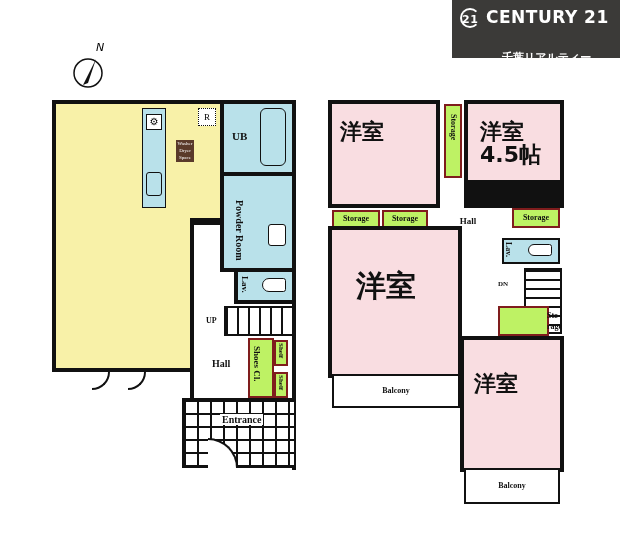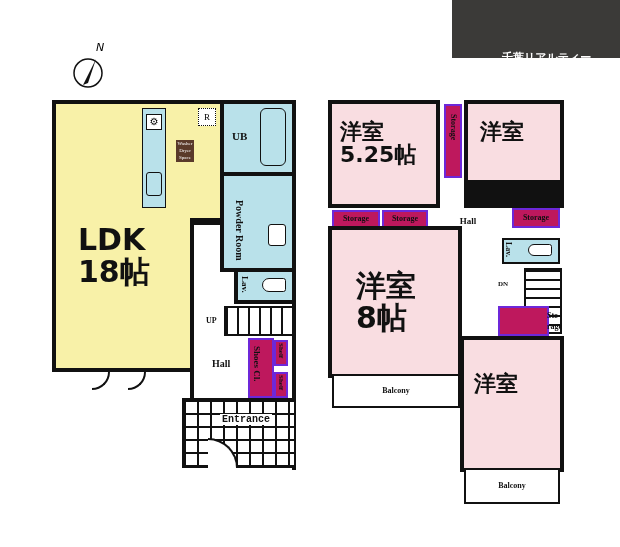--- a/index.html
+++ b/index.html
@@ -6,34 +6,35 @@
   body{width:620px;height:547px;position:relative;overflow:hidden;font-family:"Liberation Serif",serif;}
   .abs{position:absolute;box-sizing:border-box;}
   .logo{left:452px;top:0;width:168px;height:58px;background:#3b3a38;color:#fff;}
   .logo-main{position:absolute;left:8px;top:7px;font-family:"DejaVu Sans",sans-serif;font-weight:bold;font-size:17px;letter-spacing:0.5px;white-space:nowrap;}
   .logo-circ{display:inline-block;width:20px;height:20px;border:2px solid #fff;border-radius:50%;border-right-color:transparent;font-size:11px;line-height:20px;text-align:center;margin-right:6px;vertical-align:middle;box-sizing:border-box;}
   .logo-sub{position:absolute;left:50px;top:50px;font-family:"DejaVu Sans",sans-serif;font-weight:bold;font-size:11px;}
   .wall{background:#111;}
   .yellow{background:#f8f1a8;}
   .pink{background:#f9dde1;}
   .blue{background:#b9e1ea;}
-  .tan{background:#be185d;border:2px solid #6d28d9;}
+  .tan{background:#bef264;border:2px solid #7f1d1d;}
   .white{background:#fff;}
   .big{font-family:"DejaVu Sans",sans-serif;font-weight:bold;color:#111;line-height:1.05;}
   .lbl{font-family:"Liberation Serif",serif;font-weight:bold;color:#111;font-size:9px;white-space:nowrap;}
   .vert{writing-mode:vertical-rl;}
   .tile{background-image:linear-gradient(#111 2px,transparent 2px),linear-gradient(90deg,#111 2px,transparent 2px);background-size:13px 13px;background-color:#fff;}
   .stair{background-image:linear-gradient(90deg,#111 2px,transparent 2px);background-size:11px 100%;background-color:#fff;}
   .stair-h{background-image:linear-gradient(#111 2px,transparent 2px);background-size:100% 9px;background-color:#fff;}
   .door{border:2px solid #111;border-radius:0 100% 0 0;border-left:none;border-bottom:none;}
 </style>
 </head>
 <body>
 
 <div class="abs logo">
+  <div class="logo-main"><span class="logo-circ">21</span><span>CENTURY 21</span></div>
   <div class="logo-sub">千葉リアルティー</div>
 </div>
 
 <div class="abs" style="left:70px;top:45px;width:40px;height:46px;">
   <svg width="40" height="46">
     <circle cx="18" cy="28" r="14" fill="none" stroke="#111" stroke-width="1.5"></circle>
     <polygon points="26,14 13,40 18,38" fill="#111"></polygon>
   </svg>
   <span class="abs" style="left:26px;top:-4px;font-family:'DejaVu Sans',sans-serif;font-style:italic;font-size:11px;">N</span>
 </div>
@@ -45,24 +46,20 @@
 
   <div class="abs wall" style="left:138px;top:0;width:34px;height:125px;"></div>
   <div class="abs yellow" style="left:112px;top:4px;width:56px;height:114px;"></div>
 
   <div class="abs blue" style="left:90px;top:8px;width:24px;height:100px;border:1.5px solid #111;"></div>
   <div class="abs" style="left:94px;top:14px;width:16px;height:16px;border:1.5px solid #111;background:#fff;font-size:10px;text-align:center;line-height:14px;">⚙</div>
   <div class="abs" style="left:94px;top:72px;width:16px;height:24px;border:1.5px solid #111;border-radius:3px;"></div>
   <div class="abs white" style="left:146px;top:8px;width:18px;height:18px;border:1.5px dotted #111;text-align:center;font-size:9px;line-height:16px;">R</div>
   <div class="abs" style="left:124px;top:40px;width:18px;height:22px;background:#5a3a2a;color:#fff;font-size:5px;line-height:7px;text-align:center;overflow:hidden;">Washer Dryer Space</div>
 
-  <div class="abs big" style="left:26px;top:124px;font-size:30px;">
-    <div>LDK</div>
-    <div>18帖</div>
-  </div>
 
   <div class="abs door" style="left:40px;top:272px;width:18px;height:18px;transform:scaleY(-1);"></div>
   <div class="abs door" style="left:76px;top:272px;width:18px;height:18px;transform:scaleY(-1);"></div>
 
   <div class="abs wall" style="left:168px;top:0;width:76px;height:76px;"></div>
   <div class="abs blue" style="left:172px;top:4px;width:68px;height:68px;"></div>
   <div class="abs lbl" style="left:180px;top:30px;font-size:11px;">UB</div>
   <div class="abs" style="left:208px;top:8px;width:26px;height:58px;border:1.5px solid #111;border-radius:6px;"></div>
 
   <div class="abs wall" style="left:168px;top:72px;width:76px;height:100px;"></div>
@@ -80,58 +77,57 @@
   <div class="abs lbl" style="left:154px;top:216px;font-size:8px;">UP</div>
   <div class="abs lbl" style="left:160px;top:258px;font-size:10px;">Hall</div>
 
   <div class="abs tan" style="left:196px;top:238px;width:26px;height:60px;"></div>
   <div class="abs lbl vert" style="left:200px;top:246px;font-size:9px;">Shoes Cl.</div>
   <div class="abs tan lbl vert" style="left:222px;top:240px;width:14px;height:26px;font-size:7px;padding:1px;">Shelf</div>
   <div class="abs tan lbl vert" style="left:222px;top:272px;width:14px;height:26px;font-size:7px;padding:1px;">Shelf</div>
   <div class="abs wall" style="left:240px;top:200px;width:4px;height:170px;"></div>
 
   <div class="abs tile" style="left:130px;top:298px;width:114px;height:70px;border:2px solid #111;"></div>
-  <div class="abs lbl white" style="left:168px;top:314px;font-size:10px;padding:0 2px;font-family:Liberation Mono, monospace;">Entrance</div>
+  <div class="abs lbl white" style="left:168px;top:314px;font-size:10px;padding:0 2px;">Entrance</div>
   <div class="abs door white" style="left:156px;top:338px;width:30px;height:30px;"></div>
 </div>
 
 <div class="abs" style="left:328px;top:100px;width:236px;height:410px;">
 
   <div class="abs wall" style="left:0;top:0;width:112px;height:108px;"></div>
   <div class="abs pink" style="left:4px;top:4px;width:104px;height:100px;"></div>
   <div class="abs big" style="left:12px;top:20px;font-size:22px;">
     <div>洋室</div>
-    <div>5.25帖</div>
   </div>
   <div class="abs tan lbl vert" style="left:116px;top:4px;width:18px;height:74px;font-size:8px;padding:8px 2px;">Storage</div>
 
   <div class="abs wall" style="left:136px;top:0;width:100px;height:108px;"></div>
   <div class="abs pink" style="left:140px;top:4px;width:92px;height:76px;"></div>
   <div class="abs big" style="left:152px;top:20px;font-size:22px;">
     <div>洋室</div>
+    <div>4.5帖</div>
   </div>
 
   <div class="abs tan lbl" style="left:4px;top:110px;width:48px;height:18px;font-size:8px;text-align:center;line-height:14px;">Storage</div>
   <div class="abs tan lbl" style="left:54px;top:110px;width:46px;height:18px;font-size:8px;text-align:center;line-height:14px;">Storage</div>
   <div class="abs white lbl" style="left:118px;top:110px;width:44px;height:22px;font-size:9px;text-align:center;line-height:22px;">Hall</div>
   <div class="abs tan lbl" style="left:184px;top:108px;width:48px;height:20px;font-size:8px;text-align:center;line-height:16px;">Storage</div>
 
   <div class="abs blue" style="left:174px;top:138px;width:58px;height:26px;border:2px solid #111;"></div>
   <div class="abs lbl vert" style="left:176px;top:142px;font-size:8px;">Lav.</div>
   <div class="abs" style="left:200px;top:144px;width:24px;height:12px;border:1.5px solid #111;border-radius:7px 3px 3px 7px;background:#fff;"></div>
 
   <div class="abs lbl" style="left:170px;top:180px;font-size:7px;">DN</div>
   <div class="abs stair-h" style="left:196px;top:168px;width:38px;height:66px;border:2px solid #111;"></div>
   <div class="abs tan lbl" style="left:170px;top:206px;width:26px;height:30px;font-size:8px;text-align:center;line-height:11px;padding-top:2px;white-space:normal;padding-left:47px;">Sto rage</div>
 
   <div class="abs wall" style="left:0;top:126px;width:134px;height:152px;"></div>
   <div class="abs pink" style="left:4px;top:130px;width:126px;height:144px;"></div>
   <div class="abs big" style="left:28px;top:170px;font-size:30px;">
     <div>洋室</div>
-    <div>8帖</div>
   </div>
 
   <div class="abs white lbl" style="left:4px;top:276px;width:128px;height:32px;border:2px solid #111;border-top:none;text-align:center;line-height:30px;font-size:8px;">Balcony</div>
 
   <div class="abs wall" style="left:132px;top:236px;width:104px;height:136px;"></div>
   <div class="abs pink" style="left:136px;top:240px;width:96px;height:128px;"></div>
   <div class="abs big" style="left:146px;top:272px;font-size:22px;">
     <div>洋室</div>
   </div>
 

